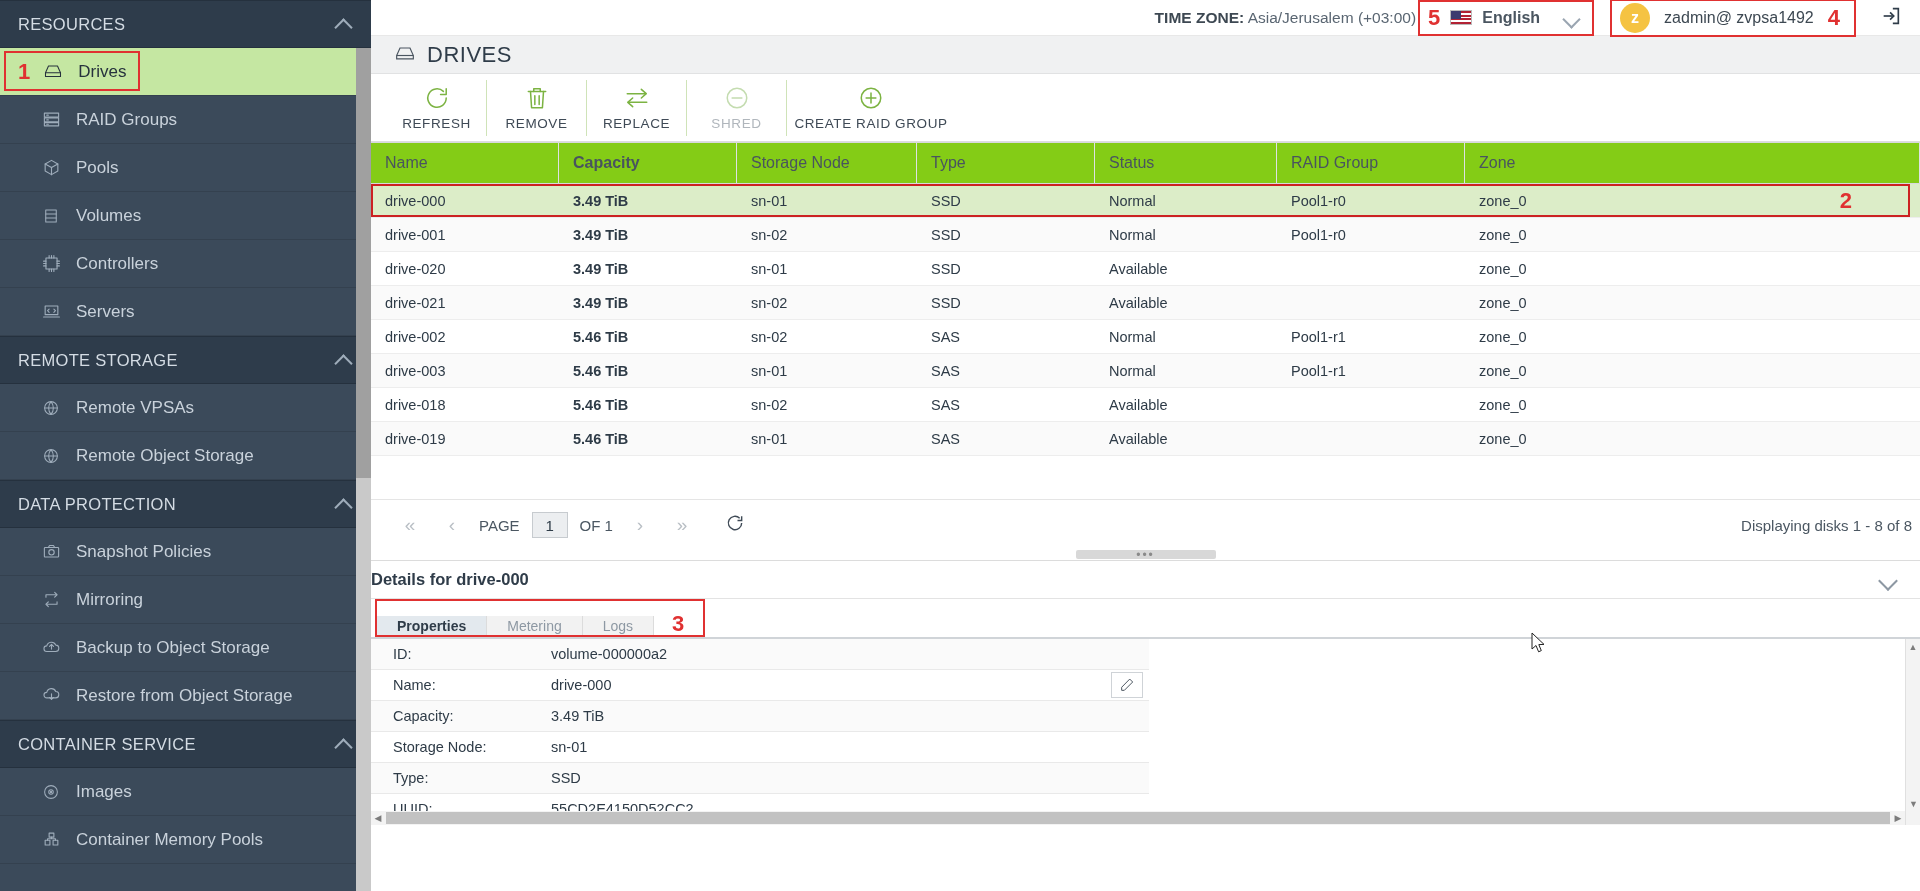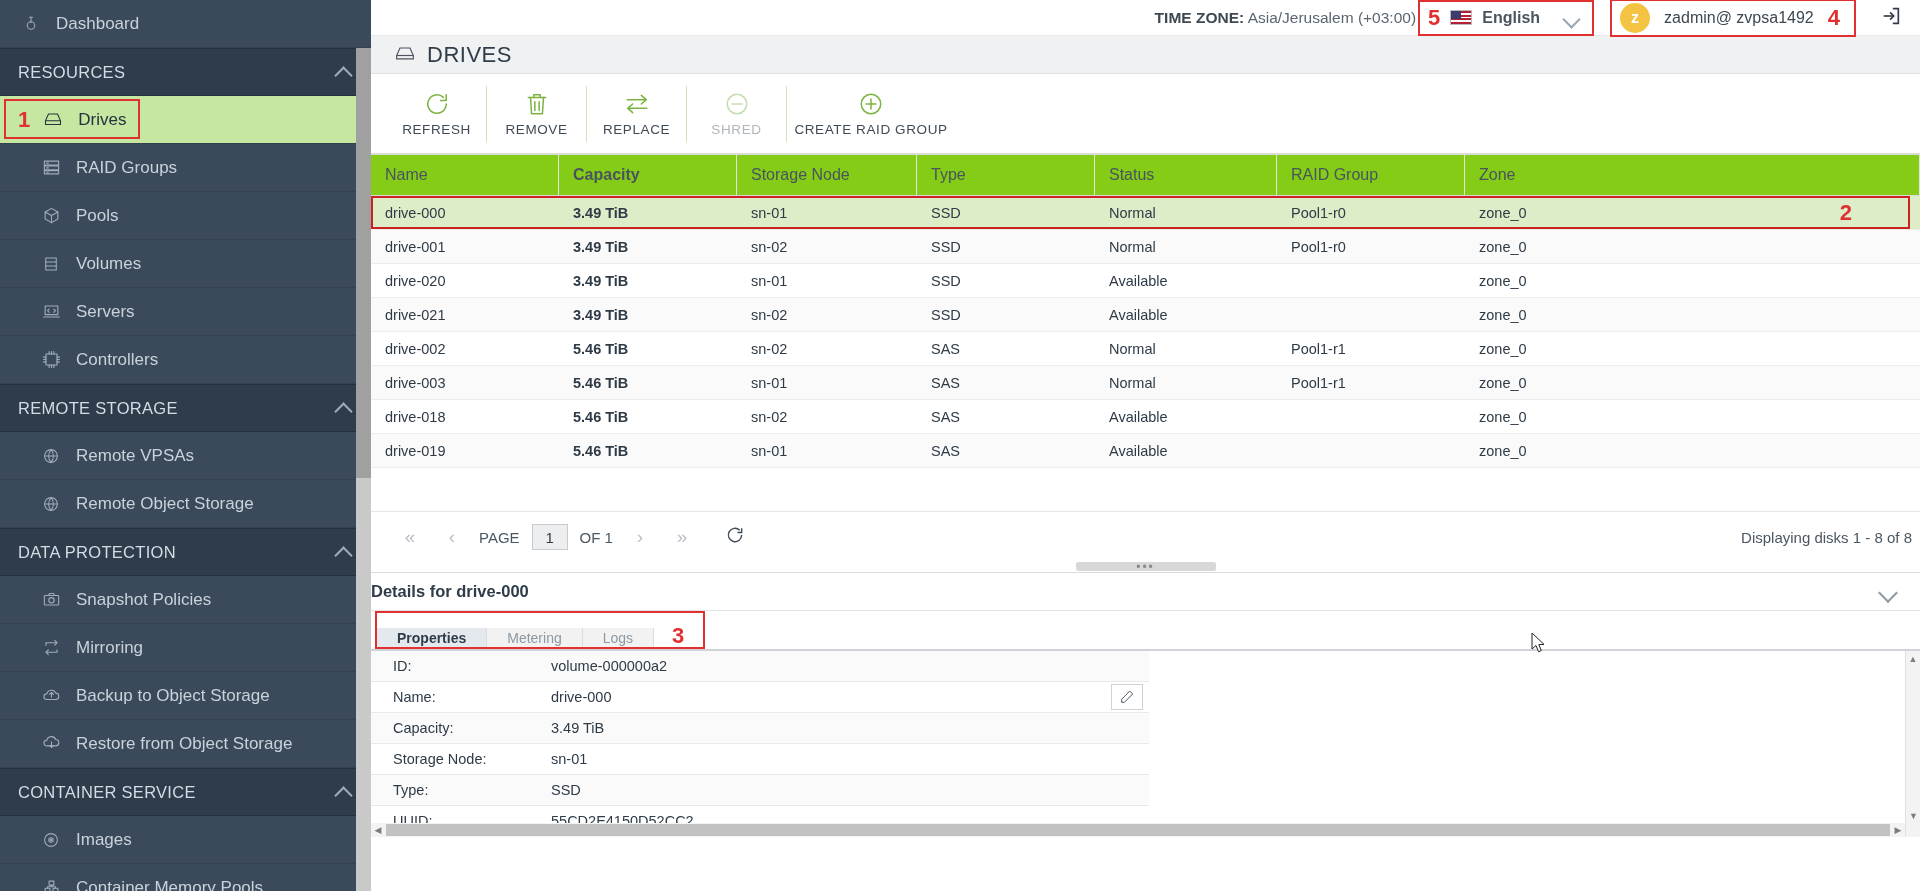--- a/index.html
+++ b/index.html
@@ -139,21 +139,21 @@
   .logout { margin-left: 24px; margin-right: 8px; cursor: pointer; }
 
   .page-title-bar {
     height: 38px; background: #f0f1f2;
     display: flex; align-items: center; padding-left: 24px; gap: 12px;
     border-bottom: 1px solid #e1e2e3;
   }
   .page-title { font-size: 22px; color: #2f3c49; letter-spacing: .5px; }
 
   .toolbar {
-    height: 80px; background: #fff;
+    height: 68px; background: #fff;
     display: flex; align-items: center; padding-left: 16px;
     border-bottom: 1px solid #ddd;
   }
   .tb-btn {
     width: 100px; height: 56px;
     display: flex; flex-direction: column; align-items: center; justify-content: center;
     gap: 5px; cursor: pointer;
     border-right: 1px solid #cfe3b8;
   }
   .tb-btn:last-child { border-right: none; }
@@ -286,30 +286,20 @@
   .hscroll .thumb { height: 12px; background: #c2c2c2; flex: 1; margin: 0 1px; }
 
   .cursor-arrow { position: absolute; left: 1160px; top: 632px; z-index: 50; }
 </style>
 </head>
 <body>
 
 <div class="app">
 
   <nav class="sidebar" id="sidebar">
-      <div class="sb-item">
-        <span class="ico">
-          <svg width="18" height="18" viewBox="0 0 24 24" fill="none" stroke="#9fadbb" stroke-width="1.4" stroke-linecap="round" stroke-linejoin="round">
-            <path d="M12 3v7"></path>
-            <circle cx="12" cy="14" r="5"></circle>
-            <path d="M10 3h4"></path>
-          </svg>
-        </span>
-        <span class="lbl">Dashboard</span>
-      </div>
       <div class="sb-group">
         <span>RESOURCES</span>
         <span class="chev"></span>
       </div>
       <div class="sb-item active">
         <span class="anno" style="margin-right:10px">1</span>
         <span class="ico">
           <svg width="20" height="18" viewBox="0 0 24 24" fill="none" stroke="#26323d" stroke-width="1.4" stroke-linecap="round" stroke-linejoin="round">
             <path d="M2 13 L6 4 H18 L22 13 V18 H2 Z"></path>
             <path d="M2 13 H22"></path>
@@ -344,35 +334,35 @@
           <svg width="18" height="18" viewBox="0 0 24 24" fill="none" stroke="#9fadbb" stroke-width="1.4" stroke-linecap="round" stroke-linejoin="round">
             <rect x="5" y="4" width="14" height="16"></rect>
             <path d="M5 9.3h14M5 14.6h14"></path>
           </svg>
         </span>
         <span class="lbl">Volumes</span>
       </div>
       <div class="sb-item sb-sub">
         <span class="ico">
           <svg width="19" height="19" viewBox="0 0 24 24" fill="none" stroke="#9fadbb" stroke-width="1.4" stroke-linecap="round" stroke-linejoin="round">
+            <rect x="5" y="5" width="14" height="14"></rect>
+            <path d="M9 2v3M12 2v3M15 2v3M9 19v3M12 19v3M15 19v3M2 9h3M2 12h3M2 15h3M19 9h3M19 12h3M19 15h3"></path>
+          </svg>
+        </span>
+        <span class="lbl">Controllers</span>
+      </div>
+      <div class="sb-item sb-sub">
+        <span class="ico">
+          <svg width="19" height="19" viewBox="0 0 24 24" fill="none" stroke="#9fadbb" stroke-width="1.4" stroke-linecap="round" stroke-linejoin="round">
             <rect x="4" y="5" width="16" height="11"></rect>
             <path d="M2 19h20"></path>
             <path d="M9 9l-2 2 2 2M15 9l2 2-2 2"></path>
           </svg>
         </span>
         <span class="lbl">Servers</span>
-      </div>
-      <div class="sb-item sb-sub">
-        <span class="ico">
-          <svg width="19" height="19" viewBox="0 0 24 24" fill="none" stroke="#9fadbb" stroke-width="1.4" stroke-linecap="round" stroke-linejoin="round">
-            <rect x="5" y="5" width="14" height="14"></rect>
-            <path d="M9 2v3M12 2v3M15 2v3M9 19v3M12 19v3M15 19v3M2 9h3M2 12h3M2 15h3M19 9h3M19 12h3M19 15h3"></path>
-          </svg>
-        </span>
-        <span class="lbl">Controllers</span>
       </div>
       <div class="sb-group">
         <span>REMOTE STORAGE</span>
         <span class="chev"></span>
       </div>
       <div class="sb-item sb-sub">
         <span class="ico">
           <svg width="18" height="18" viewBox="0 0 24 24" fill="none" stroke="#9fadbb" stroke-width="1.4" stroke-linecap="round" stroke-linejoin="round">
             <circle cx="12" cy="12" r="8.5"></circle>
             <path d="M3.5 12h17M12 3.5a13 13 0 0 1 0 17a13 13 0 0 1 0-17"></path>

